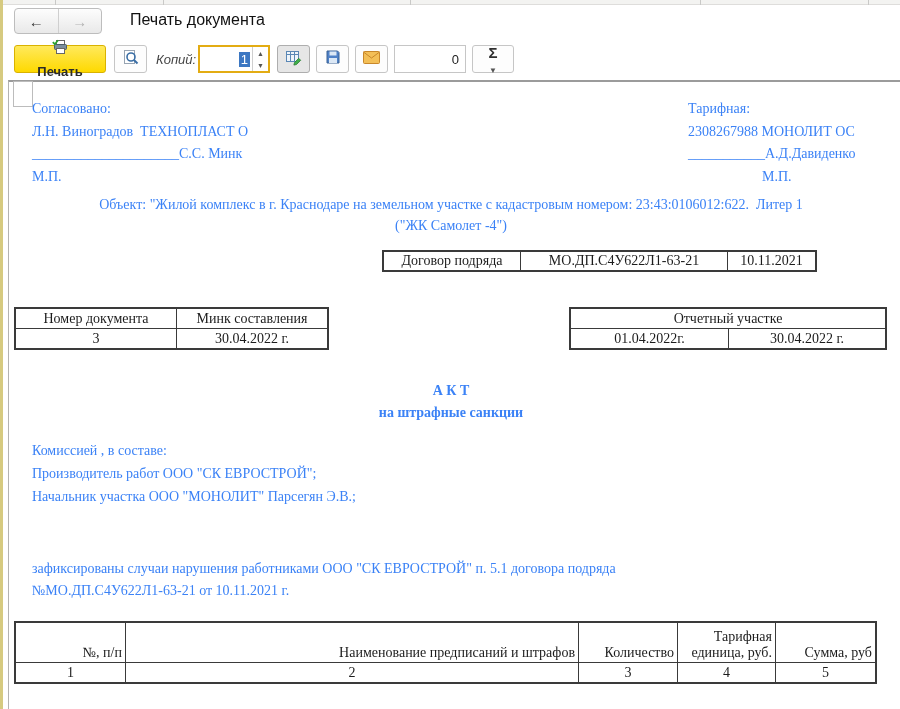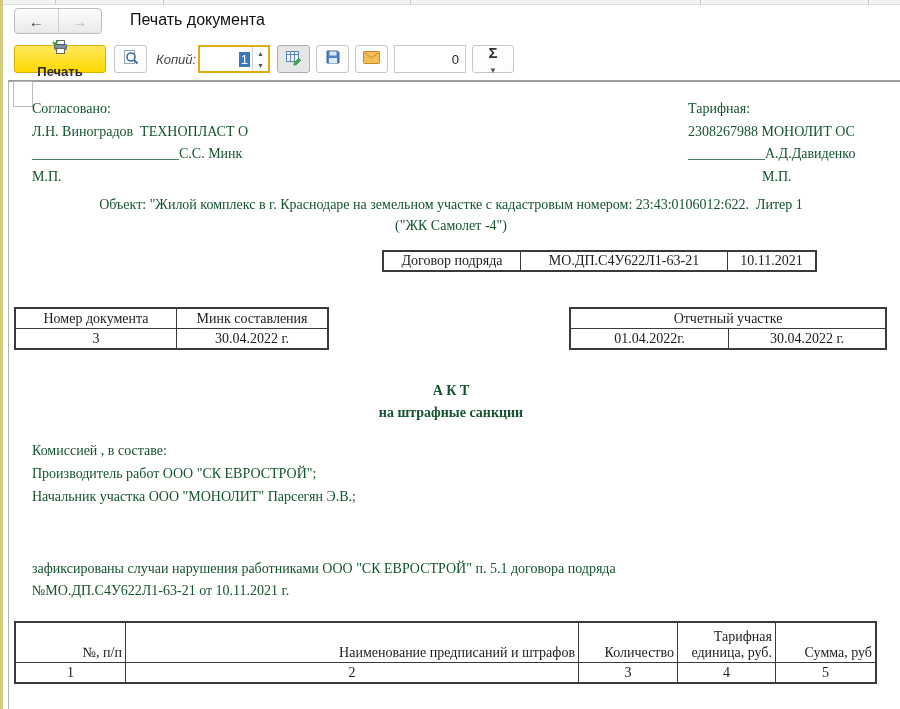--- a/index.html
+++ b/index.html
@@ -62,21 +62,21 @@
   .sigma-btn { left:472px; width:42px; gap:5px; font-size:15px; font-weight:bold; color:#2f2f2f; }
   .sigma-caret { font-size:8px; color:#555; }
 
   
   .doc-area {
     left:8px; top:80px; width:892px; height:629px; background:#fff;
     border-top:2px solid #9b9b9b; border-left:1px solid #b3b3b3;
   }
   .cell-cursor { left:13px; top:81px; width:20px; height:26px; border:1px solid #bcbcbc; }
 
-  .ser { font-family:"Liberation Serif", serif; font-size:14px; color:#14532d; white-space:pre; }
+  .ser { font-family:"Liberation Serif", serif; font-size:14px; color:#3b82f6; white-space:pre; }
   .ser.b { font-weight:bold; }
   .ctr { text-align:center; white-space:pre-wrap; }
 
   table.doc-t { border-collapse:collapse; font-family:"Liberation Serif", serif;
     font-size:14px; color:#1c1c1c; }
   table.doc-t td { border:1px solid #3a3a3a; text-align:center; padding:1px 4px; }
   table.outer2 { border:1px solid #3a3a3a; outline:1px solid #3a3a3a; }
 
   table.main-t td { text-align:right; vertical-align:bottom; padding:1px 3px; }
   table.main-t tr.nums td { text-align:center; vertical-align:middle; }

